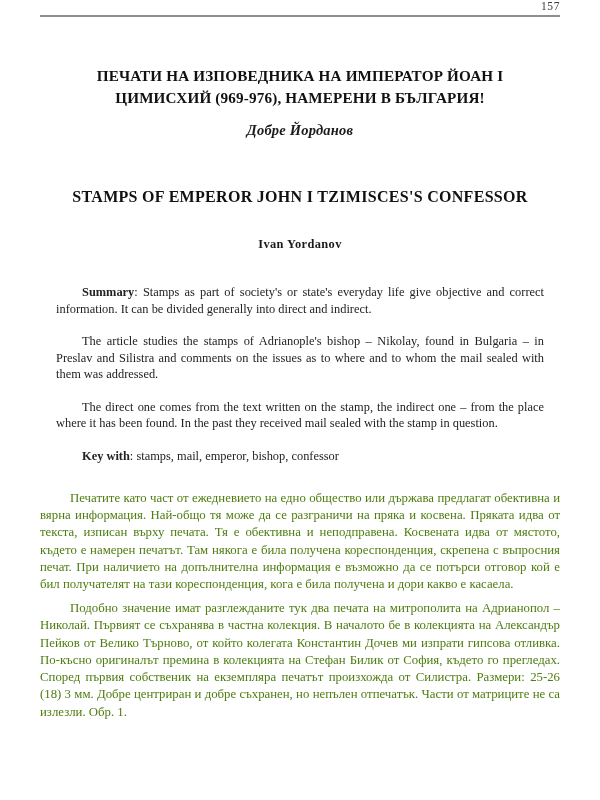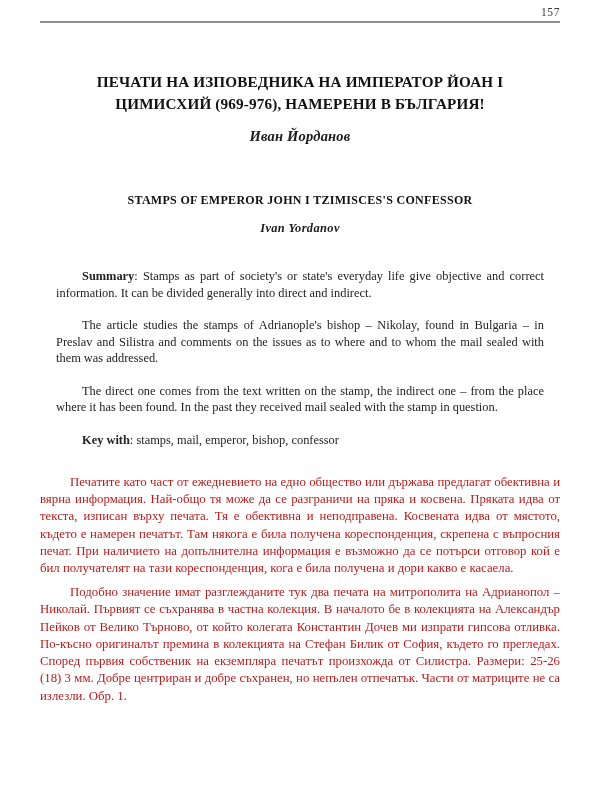--- a/index.html
+++ b/index.html
@@ -17,21 +17,20 @@
   .page {
     position: relative;
     width: 600px;
     height: 800px;
     box-sizing: border-box;
     padding: 0 40px;
   }
 
   
   .running-head {
-    padding-top: 6px;
     text-align: right;
     font-size: 11.5px;
     letter-spacing: 0.6px;
     color: #3b3b3b;
   }
   .head-rule {
     margin-top: 3px;
     height: 2px;
     background: #7a7a7a;
     opacity: .85;
@@ -55,31 +54,30 @@
     font-size: 14.5px;
     font-weight: bold;
     font-style: italic;
     letter-spacing: 0.2px;
   }
   .title-block-en {
     margin-top: 46px;
     text-align: center;
   }
   .title-en {
-    font-size: 12px;
+    font-size: 16px;
     font-weight: bold;
     line-height: 1.5;
     letter-spacing: 0.3px;
     color: #111;
   }
   .author-en {
-    margin-top: 12px;
+    margin-top: 28px;
     font-size: 12.4px;
     font-weight: bold;
-    font-style: italic;
     letter-spacing: 0.4px;
   }
 
   
   .abstract {
     margin-top: 32px;
     font-size: 12.4px;
     line-height: 1.33;
     text-align: justify;
     color: #232323;
@@ -94,21 +92,21 @@
   .lead {
     font-weight: bold;
   }
 
   
   .body-bg {
     margin-top: 26px;
     font-size: 12.8px;
     line-height: 1.345;
     text-align: justify;
-    color: #b91c1c;
+    color: #4d7c0f;
   }
   .body-bg p {
     margin: 0;
     text-indent: 30px;
   }
   .body-bg p + p {
     margin-top: 7px;
   }
 </style>
 </head>
@@ -119,21 +117,21 @@
   <div class="running-head">
     <span>157</span>
   </div>
   <div class="head-rule"></div>
 
   <div class="title-block">
     <div class="title-bg">
       <div>ПЕЧАТИ НА ИЗПОВЕДНИКА НА ИМПЕРАТОР ЙОАН I</div>
       <div>ЦИМИСХИЙ (969-976), НАМЕРЕНИ В БЪЛГАРИЯ!</div>
     </div>
-    <div class="author-bg">Иван Йорданов</div>
+    <div class="author-bg">Добре Йорданов</div>
   </div>
 
   <div class="title-block-en">
     <div class="title-en">
       <div>STAMPS OF EMPEROR JOHN I TZIMISCES'S CONFESSOR</div>
     </div>
     <div class="author-en">Ivan Yordanov</div>
   </div>
 
   <div class="abstract">

